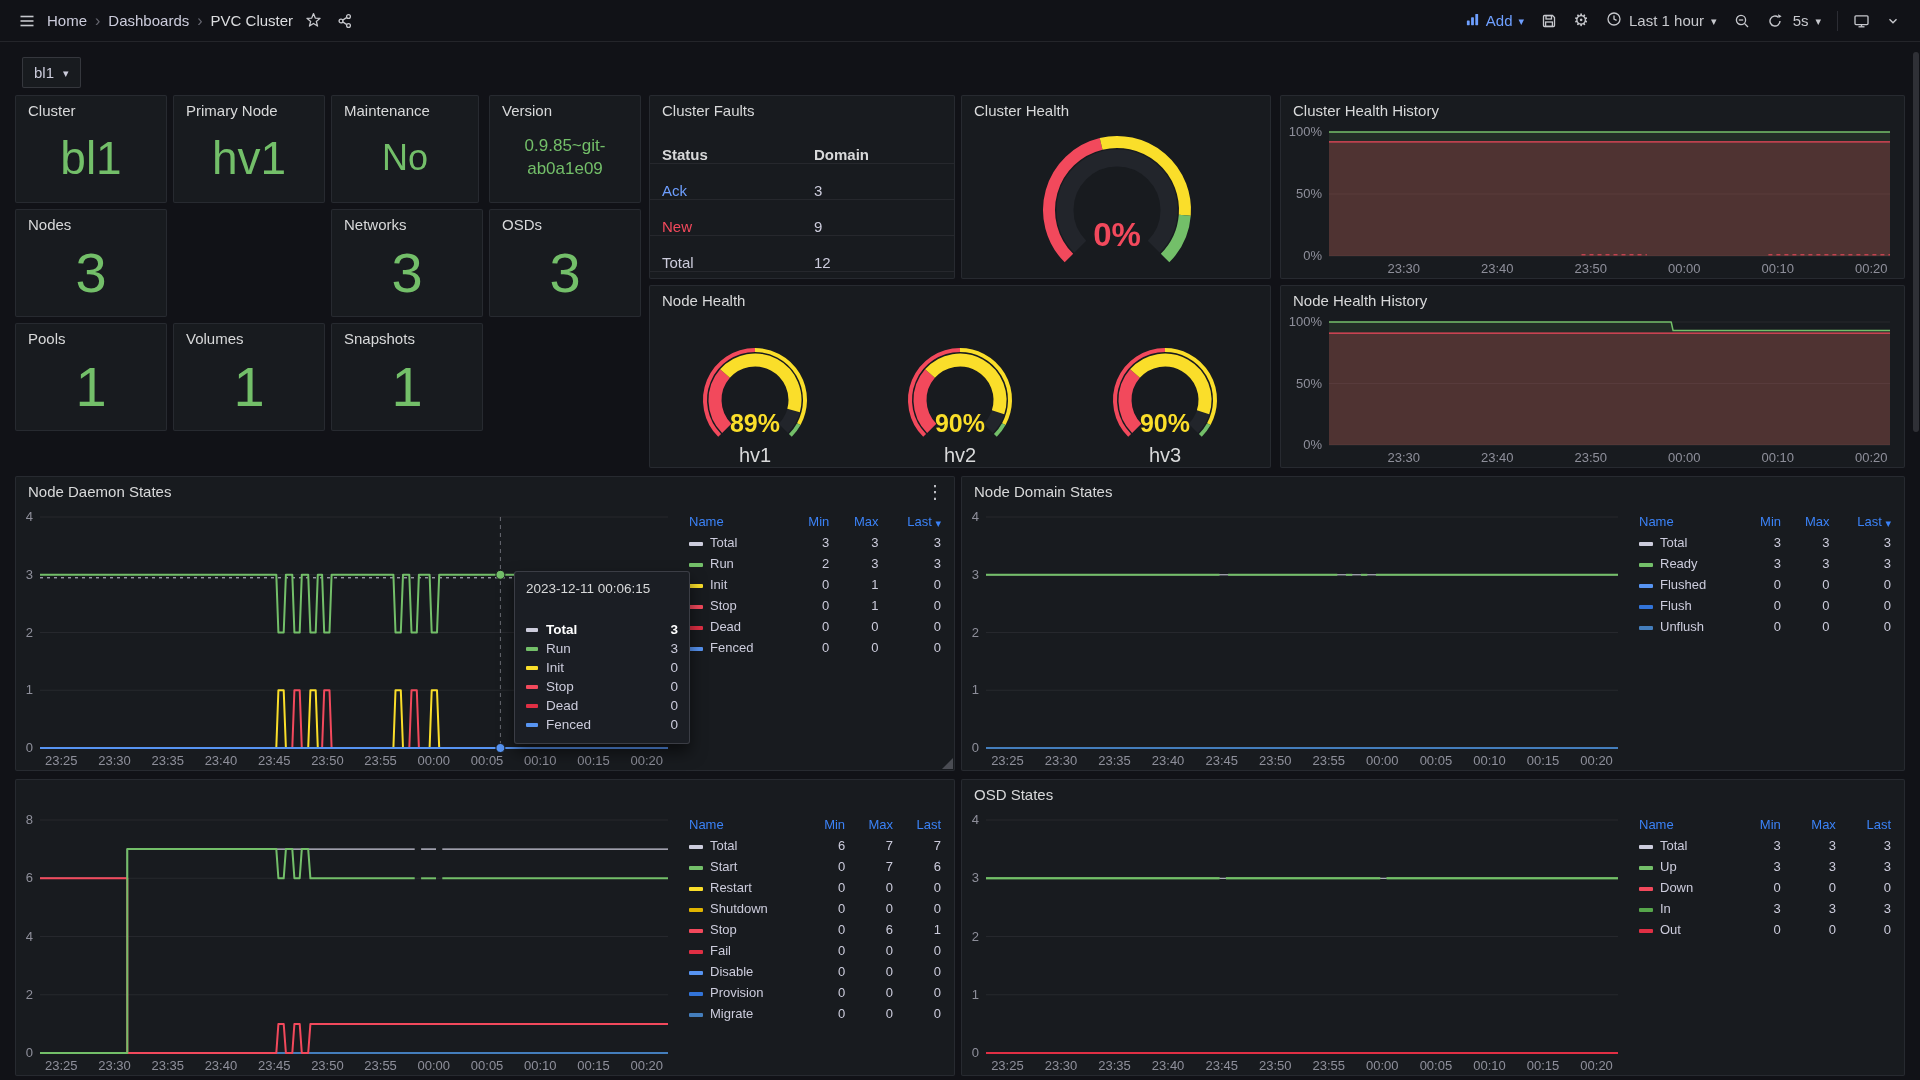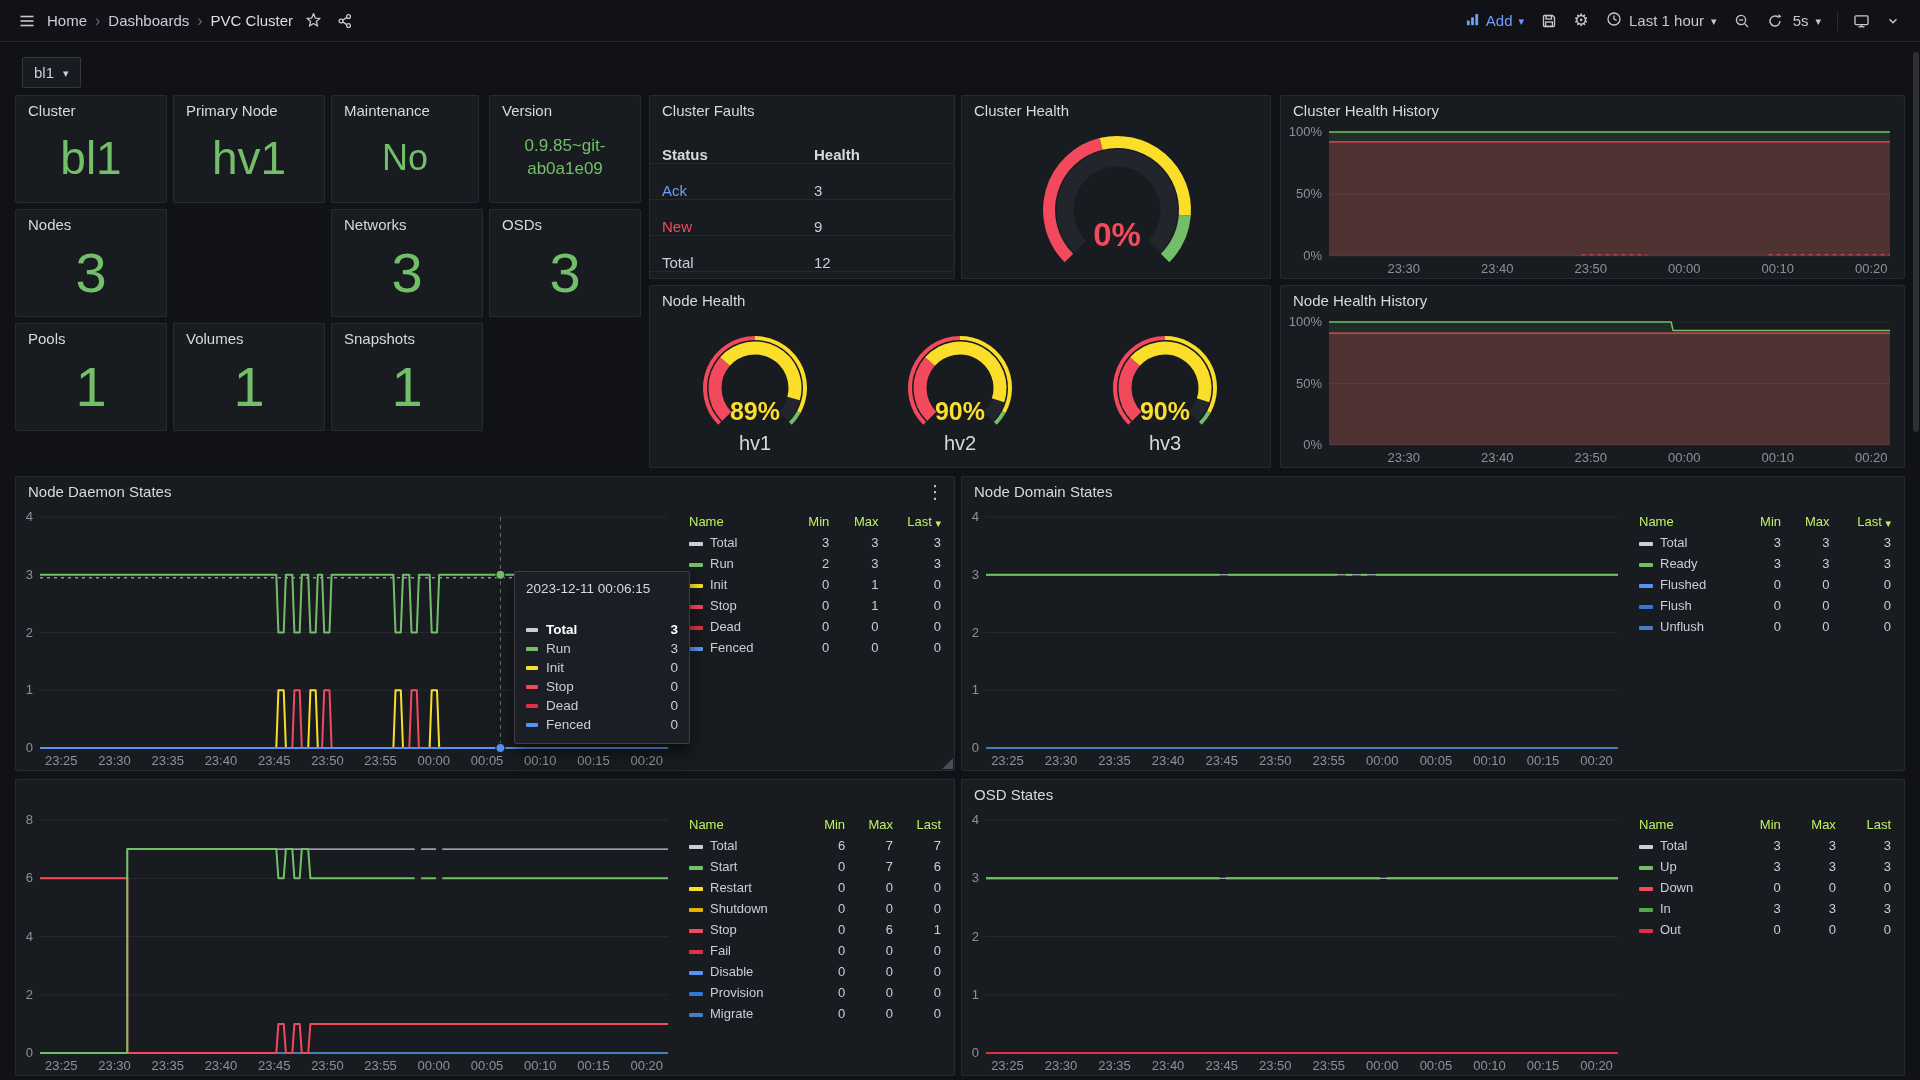--- a/index.html
+++ b/index.html
@@ -20,33 +20,33 @@
 .var-picker{position:absolute;left:22px;top:15px;height:31px;display:flex;align-items:center;gap:9px;padding:0 11px;border:1px solid rgba(204,204,220,.16);border-radius:2px;background:#181b1f;font-size:15px;color:#ccccdc;cursor:pointer}
 .panel{position:absolute;background:#181b1f;border:1px solid rgba(204,204,220,.09);border-radius:2px}
 .p-title{height:30px;line-height:30px;padding:0 12px;font-size:15px;font-weight:500;color:#d8d9da;white-space:nowrap;overflow:hidden;cursor:pointer}
 .stat-value{position:absolute;top:28px;left:0;right:0;bottom:10px;display:flex;align-items:center;justify-content:center;font-size:56px;font-weight:500;color:#73bf69}
 .stat-value.small{font-size:17px;line-height:1.35;text-align:center;padding:0 18px;font-weight:500}
 .p-body{position:absolute;top:32px;left:0;right:0;bottom:0;display:flex}
 .chart{flex:1;position:relative;min-width:0}
 .chart svg{position:absolute;left:0;top:0;overflow:visible}
 .legend{width:272px;padding:2px 8px 0 2px;overflow:hidden}
 table.legend-t{width:100%;border-collapse:collapse;font-size:13px}
-.legend-t th{color:#bef264;font-weight:500;text-align:right;padding:3px 5px;cursor:pointer;white-space:nowrap}
+.legend-t th{color:#3b82f6;font-weight:500;text-align:right;padding:3px 5px;cursor:pointer;white-space:nowrap}
 .legend-t th:first-child{text-align:left}
 .legend-t td{color:#ccccdc;text-align:right;padding:3px 5px;white-space:nowrap}
 .legend-t td:first-child{text-align:left;cursor:pointer}
 .swatch{display:inline-block;width:14px;height:4px;border-radius:1px;margin-right:7px;vertical-align:middle}
 text.tk{font-size:13px;fill:rgba(204,204,220,.65);font-family:"Liberation Sans",sans-serif}
 line.gl{stroke:rgba(204,204,220,.08);stroke-width:1}
 .faults{position:absolute;top:32px;left:0;right:0;bottom:0;font-size:15px}
 .frow{display:flex;height:36px;align-items:flex-end;border-bottom:1px solid rgba(204,204,220,.08)}
 .frow.hdr{font-weight:700;color:#d8d9da}
 .frow .c1,.frow .c2{width:50%;padding-left:12px}
 #gauge-cluster{position:absolute;top:28px;left:0;right:0;display:flex;justify-content:center}
-#node-gauges{position:absolute;top:34px;left:0;right:0;bottom:0;display:flex;justify-content:space-evenly;align-items:center}
+#node-gauges{position:absolute;top:34px;left:0;right:0;bottom:0;display:flex;justify-content:space-evenly;align-items:flex-end}
 .gauge-cell{display:flex;flex-direction:column;align-items:center}
 .gauge-label{text-align:center;font-size:20px;color:#d8d9da}
 .kebab{position:absolute;top:4px;right:10px;font-size:18px;color:#c7c8cd;cursor:pointer;z-index:3}
 .resize-handle{position:absolute;right:1px;bottom:1px;width:0;height:0;border-left:11px solid transparent;border-bottom:11px solid rgba(204,204,220,.28);cursor:nwse-resize}
 .tooltip{position:absolute;left:498px;top:94px;width:176px;background:#1b1e24;border:1px solid rgba(204,204,220,.18);border-radius:3px;padding:9px 11px;box-shadow:0 8px 16px rgba(0,0,0,.55);z-index:6;font-size:13.5px}
 .tt-time{color:#d8d9da;margin-bottom:24px;white-space:nowrap}
 .tt-row{display:flex;align-items:center;gap:8px;padding:2px 0;color:#ccccdc}
 .tt-row .tt-name{flex:1}
 .tt-row.bold{font-weight:700;color:#ffffff}
 .tt-row .swatch{width:12px;margin-right:0}
@@ -227,21 +227,21 @@
   <div class="panel" style="left:331px;top:281px;width:152px;height:108px">
     <div class="p-title">Snapshots</div>
     <div class="stat-value">1</div>
   </div>
 
   <div class="panel" style="left:649px;top:53px;width:306px;height:184px">
     <div class="p-title">Cluster Faults</div>
     <div class="faults">
       <div class="frow hdr">
         <div class="c1">Status</div>
-        <div class="c2">Health</div>
+        <div class="c2">Domain</div>
       </div>
       <div class="frow">
         <div class="c1" style="color: rgb(110, 159, 255);">Ack</div>
         <div class="c2">3</div>
       </div>
       <div class="frow">
         <div class="c1" style="color: rgb(242, 73, 92);">New</div>
         <div class="c2">9</div>
       </div>
       <div class="frow">

